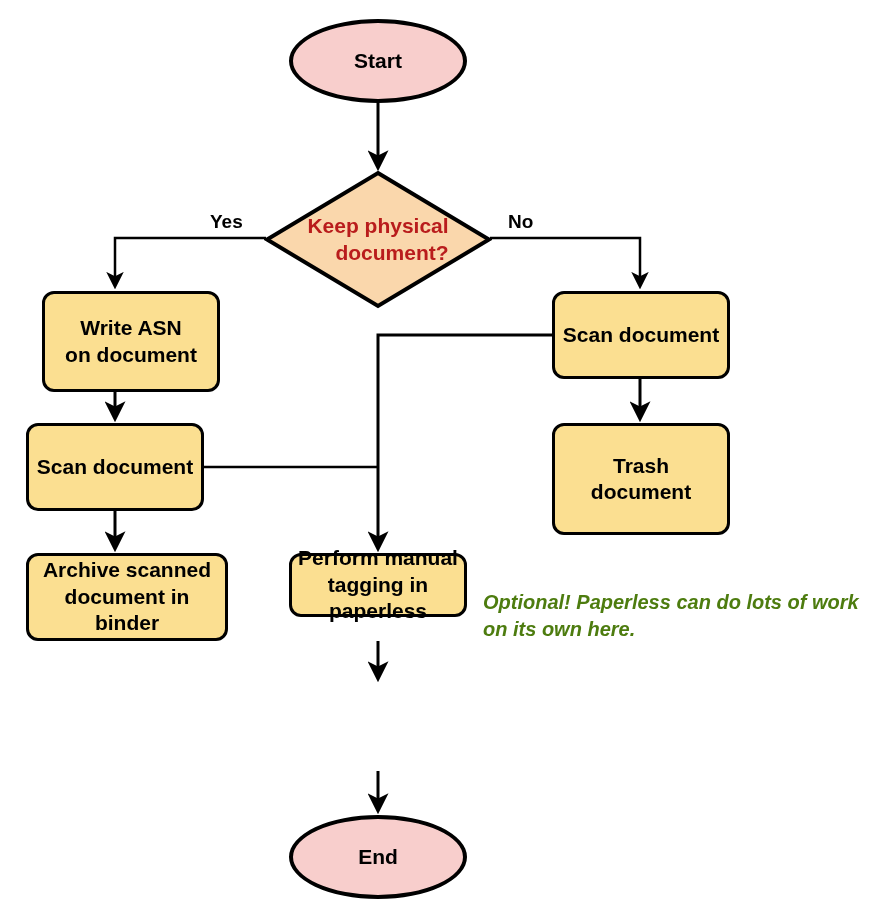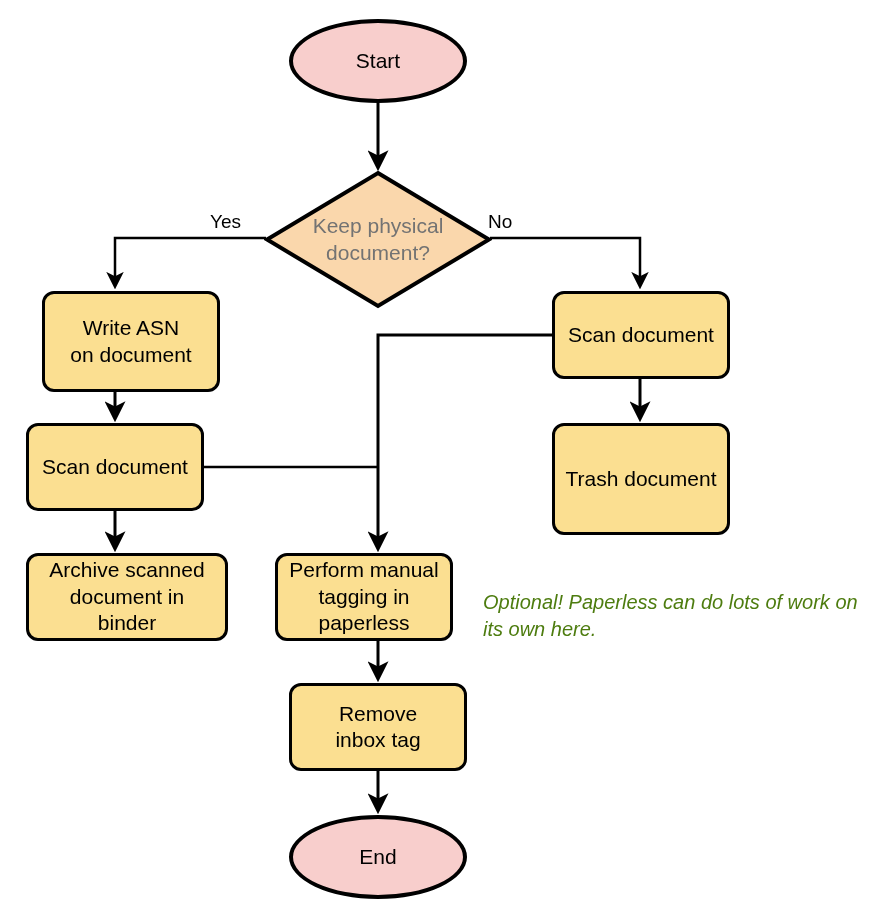--- a/index.html
+++ b/index.html
@@ -9,20 +9,21 @@
   }
   body {
     font-family: "Liberation Sans", sans-serif;
   }
   #canvas {
     position: relative;
     width: 888px;
     height: 907px;
     background: #ffffff;
     overflow: hidden;
+    font-weight: bold;
   }
   svg.edges {
     position: absolute;
     left: 0;
     top: 0;
     width: 888px;
     height: 907px;
   }
   .node {
     position: absolute;
@@ -62,24 +63,24 @@
   }
   .decision-text {
     position: absolute;
     left: 0;
     top: 0;
     width: 100%;
     height: 100%;
     display: flex;
     align-items: center;
     justify-content: center;
-    text-align: center;
+    text-align: right;
     font-size: 21px;
     line-height: 1.26;
-    color: #737373;
+    color: #b91c1c;
     white-space: pre-line;
   }
   .edge-label {
     position: absolute;
     font-size: 19px;
     color: #000000;
     z-index: 4;
     white-space: nowrap;
   }
   .note {
@@ -123,21 +124,21 @@
 
   <div class="decision-wrap" style="left:264px; top:170px; width:228px; height:139px;">
     <svg width="228" height="139" viewBox="0 0 228 139" xmlns="http://www.w3.org/2000/svg">
       <polygon points="114,3 225,69.5 114,136 3,69.5" fill="#fad7ac" stroke="#000000" stroke-width="4" stroke-linejoin="miter"></polygon>
     </svg>
     <div class="decision-text">Keep physical
 document?</div>
   </div>
 
   <div class="edge-label" style="left:210px; top:211px;">Yes</div>
-  <div class="edge-label" style="left:488px; top:211px;">No</div>
+  <div class="edge-label" style="left:508px; top:211px;">No</div>
 
   <div class="node process" style="left:42px; top:291px; width:178px; height:101px;">
     <span class="label">Write ASN
 on document</span>
   </div>
 
   <div class="node process" style="left:26px; top:423px; width:178px; height:88px;">
     <span class="label">Scan document</span>
   </div>
 
@@ -148,30 +149,26 @@
   </div>
 
   <div class="node process" style="left:552px; top:291px; width:178px; height:88px;">
     <span class="label">Scan document</span>
   </div>
 
   <div class="node process" style="left:552px; top:423px; width:178px; height:112px;">
     <span class="label">Trash document</span>
   </div>
 
-  <div class="node process" style="left:275px; top:553px; width:178px; height:88px;">
+  <div class="node process" style="left:289px; top:553px; width:178px; height:64px;">
     <span class="label">Perform manual
 tagging in
 paperless</span>
   </div>
 
-  <div class="node process" style="left:289px; top:683px; width:178px; height:88px;">
-    <span class="label">Remove
-inbox tag</span>
-  </div>
 
   <div class="node terminator" style="left:289px; top:815px; width:178px; height:84px;">
     <span class="label">End</span>
   </div>
 
   <div class="note" style="left:483px; top:589px; width:400px;">Optional! Paperless can do lots of work on its own here.</div>
 
 </div>
 
 </body></html>

